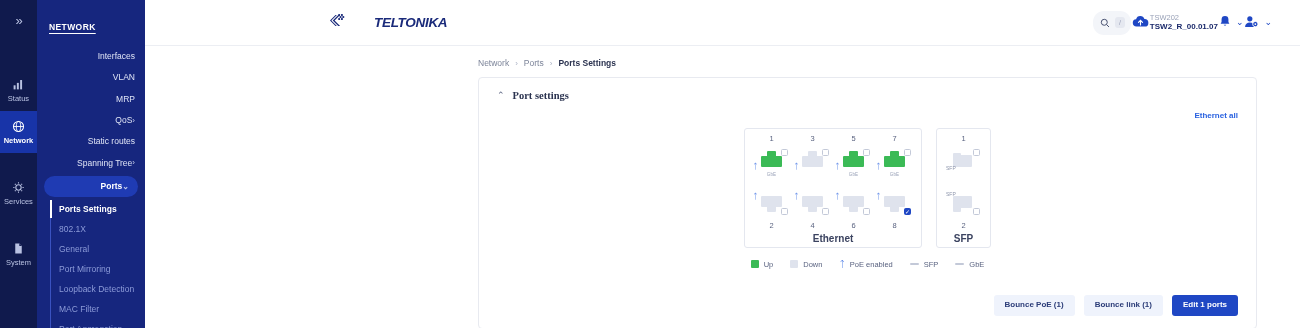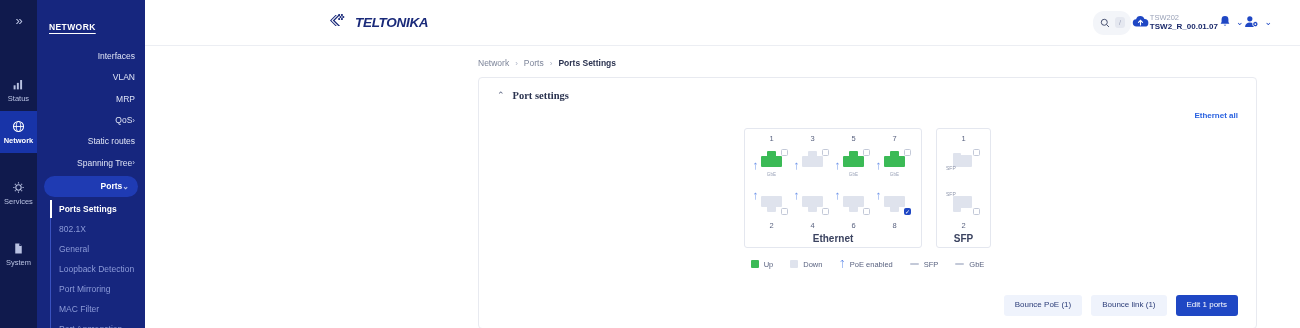--- a/index.html
+++ b/index.html
@@ -67,21 +67,21 @@
   .main { flex: 1; background: #ffffff; display: flex; flex-direction: column; min-width: 0; }
 
   .topbar {
     height: 46px; flex: 0 0 46px; border-bottom: 1px solid #eceef3;
     display: flex; align-items: center; padding: 0 28px 0 0;
     background: #ffffff;
   }
   .logo { margin-left: 185px; display: flex; align-items: center; gap: 3px; }
   .logo-text {
     font-size: 13.5px; font-weight: bold; font-style: italic;
-    color: #1a2a7a; letter-spacing: -.3px;
+    color: #1a2a7a; letter-spacing: -.3px; margin-left: 19px;
   }
   .top-right { margin-left: auto; display: flex; align-items: center; gap: 1px; }
   .search-box {
     display: flex; align-items: center; gap: 5px;
     background: #f3f5f9; border-radius: 11px; padding: 3px 6px 3px 7px;
     cursor: pointer;
   }
   .kbd {
     background: #e5e8f0; color: #9aa2b8; border-radius: 3px;
     font-size: 7px; padding: 1px 4px; line-height: 1.3;
@@ -169,21 +169,21 @@
   }
   .legend .it { display: flex; align-items: center; gap: 5px; }
   .sw { width: 8px; height: 8px; border-radius: 1px; }
   .dash { width: 9px; height: 2px; border-radius: 1px; }
 
   .actions {
     position: absolute; right: 18px; bottom: 12px;
     display: flex; gap: 9px; align-items: center;
   }
   .btn {
-    font-size: 8px; font-weight: normal; border-radius: 3px;
+    font-size: 8px; font-weight: bold; border-radius: 3px;
     padding: 6px 11px; cursor: pointer; border: none; line-height: 1.1;
     font-family: "Liberation Sans", sans-serif;
   }
   .btn.ghost { background: #eff3fc; color: #2b3c78; }
   .btn.primary { background: #1f47c4; color: #ffffff; }
 </style>
 </head>
 <body>
 
 <div class="app">
@@ -270,22 +270,22 @@
 
     <div class="side-item pill">
       <span>Ports</span>
       <span class="chev">⌄</span>
     </div>
 
     <div class="sub-wrap">
       <div class="sub-item active">Ports Settings</div>
       <div class="sub-item">802.1X</div>
       <div class="sub-item">General</div>
+      <div class="sub-item">Port Mirroring</div>
       <div class="sub-item">Loopback Detection</div>
-      <div class="sub-item">Port Mirroring</div>
       <div class="sub-item">MAC Filter</div>
       <div class="sub-item">Port Aggregation</div>
     </div>
   </div>
 
   <div class="main">
 
     <div class="topbar">
       <div class="logo">
         <span>

